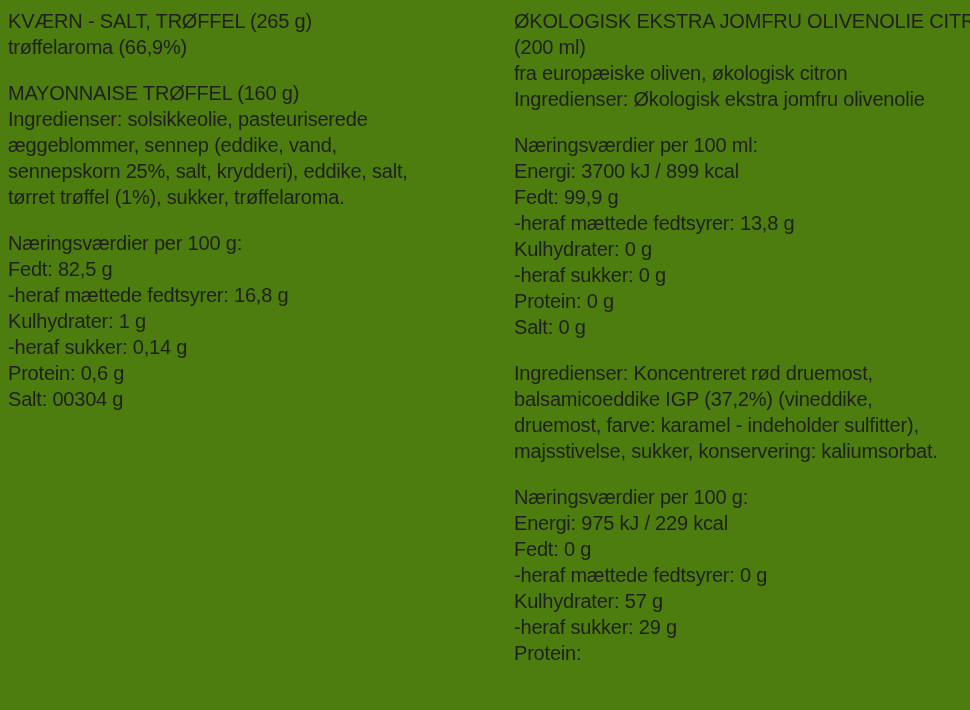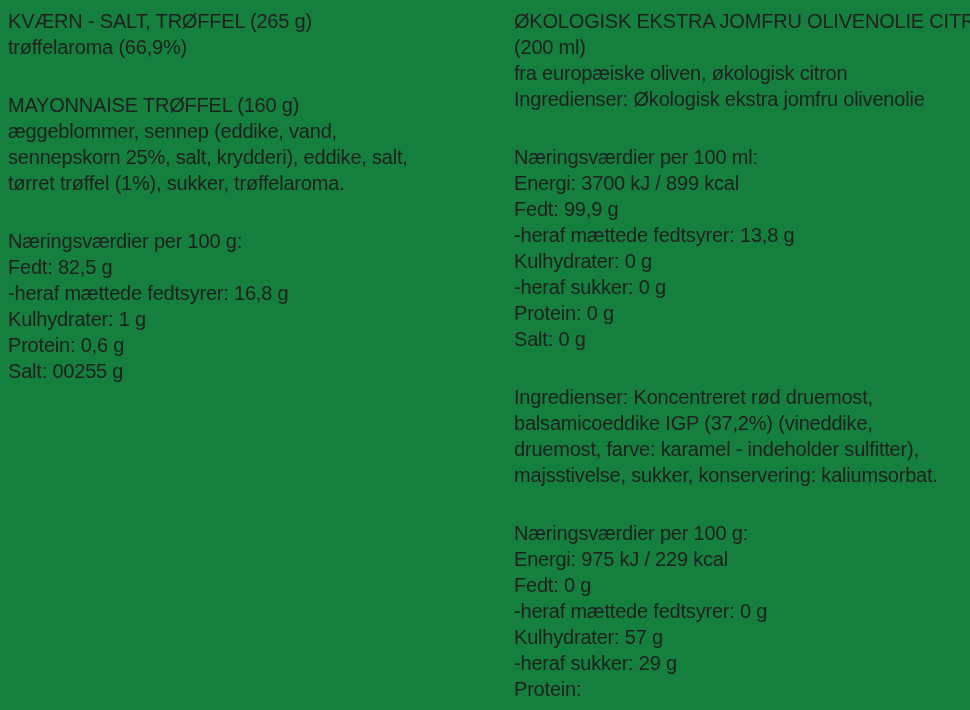--- a/index.html
+++ b/index.html
@@ -11,36 +11,36 @@
     height: 710px;
     background: #ffffff;
     font-family: "Liberation Sans", sans-serif;
     color: #1f1f1f;
     overflow: hidden;
   }
   .page {
     position: relative;
     width: 970px;
     height: 710px;
-    background: #15803d;
+    background: #4d7c0f;
   }
   .col {
     position: absolute;
     top: 8px;
   }
   .col-left {
     left: 8px;
     width: 474px;
   }
   .col-right {
     left: 514px;
     width: 452px;
   }
   .sec + .sec {
-    margin-top: 32px; 
+    margin-top: 20px; 
   }
   .line {
     font-size: 20px;
     line-height: 26px;
     letter-spacing: -0.2px;
     white-space: nowrap;
   }
 </style>
 </head>
 <body>
@@ -49,32 +49,34 @@
 
   <section class="col col-left">
 
     <div class="sec">
       <div class="line">KVÆRN - SALT, TRØFFEL (265 g)</div>
       <div class="line">trøffelaroma (66,9%)</div>
     </div>
 
     <div class="sec">
       <div class="line">MAYONNAISE TRØFFEL (160 g)</div>
+      <div class="line">Ingredienser: solsikkeolie, pasteuriserede</div>
       <div class="line">æggeblommer, sennep (eddike, vand,</div>
       <div class="line">sennepskorn 25%, salt, krydderi), eddike, salt,</div>
       <div class="line">tørret trøffel (1%), sukker, trøffelaroma.</div>
     </div>
 
     <div class="sec">
       <div class="line">Næringsværdier per 100 g:</div>
       <div class="line">Fedt: 82,5 g</div>
       <div class="line">-heraf mættede fedtsyrer: 16,8 g</div>
       <div class="line">Kulhydrater: 1 g</div>
+      <div class="line">-heraf sukker: 0,14 g</div>
       <div class="line">Protein: 0,6 g</div>
-      <div class="line">Salt: 00255 g</div>
+      <div class="line">Salt: 00304 g</div>
     </div>
 
   </section>
 
   <section class="col col-right">
 
     <div class="sec">
       <div class="line">ØKOLOGISK EKSTRA JOMFRU OLIVENOLIE CITRON</div>
       <div class="line">(200 ml)</div>
       <div class="line">fra europæiske oliven, økologisk citron</div>

